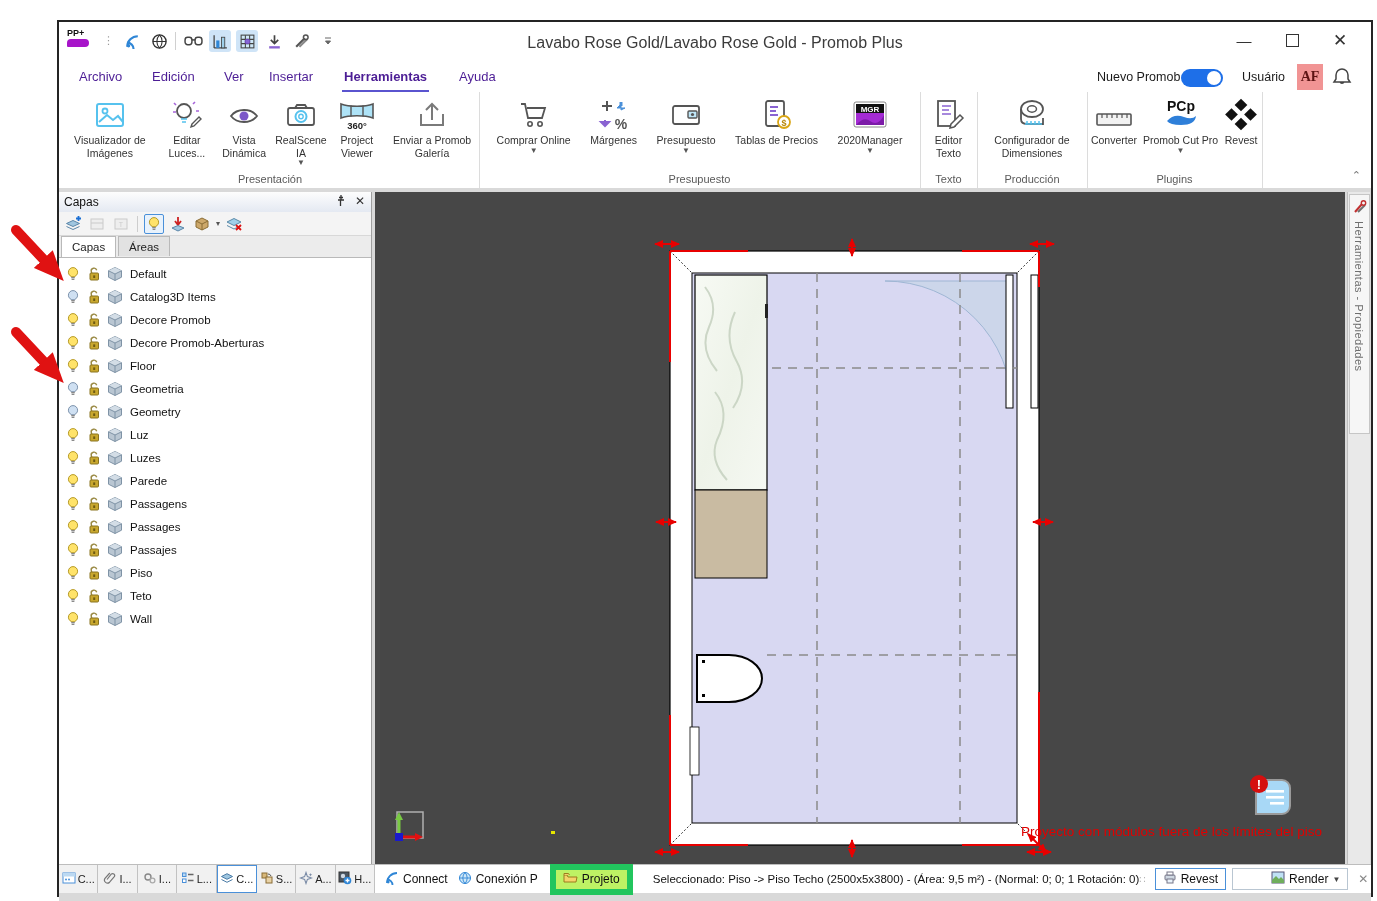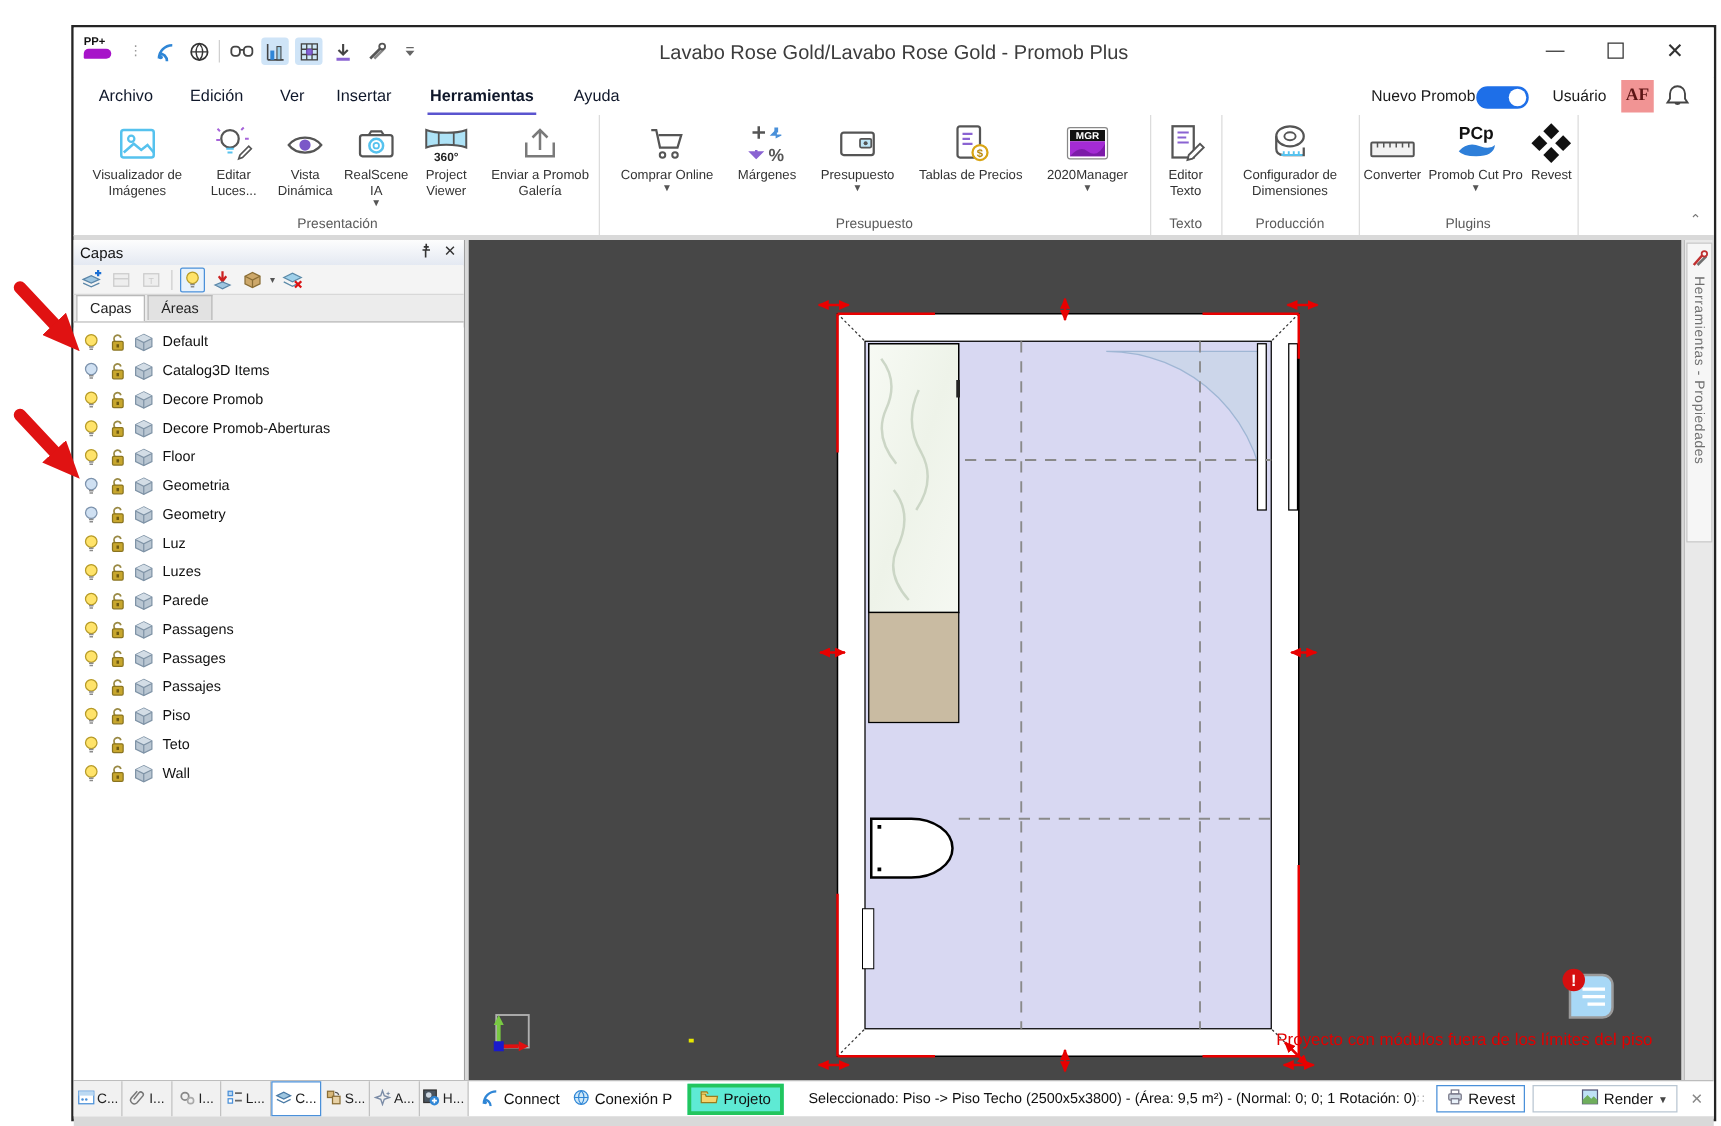--- a/index.html
+++ b/index.html
@@ -8,21 +8,21 @@
   .abs{position:absolute;}
   
   #titlebar{position:absolute;left:0;top:0;width:1312px;height:40px;background:#fff;}
   .qicon{position:absolute;top:8px;width:22px;height:22px;display:flex;align-items:center;justify-content:center;border-radius:3px;}
   .qicon.hl{background:#cfe4f7;}
   .qsep{position:absolute;top:10px;width:1px;height:18px;background:#d0d0d0;}
   #app-title{position:absolute;left:0;right:0;top:12px;text-align:center;font-size:16px;color:#3c3c3c;}
   .winctl{position:absolute;top:4px;width:34px;height:28px;display:flex;align-items:center;justify-content:center;color:#333;font-size:15px;cursor:default;}
   
   #menubar{position:absolute;left:0;top:40px;width:1312px;height:30px;background:#fff;}
-  .menu-item{position:absolute;top:5px;font-size:13px;color:#0f172a;padding:2px 2px 6px 2px;}
+  .menu-item{position:absolute;top:5px;font-size:13px;color:#4c1d95;padding:2px 2px 6px 2px;}
   .menu-item.active{font-weight:bold;border-bottom:3px solid #5a54cf;}
   #toggle{position:absolute;width:42px;height:18px;border-radius:9px;background:#1e6fe8;}
   #toggle .knob{position:absolute;right:2px;top:2px;width:14px;height:14px;border-radius:50%;background:#fff;}
   #avatar{position:absolute;width:26px;height:26px;background:#f19494;color:#5d1414;font-family:"Liberation Serif",serif;font-weight:bold;font-size:14px;display:flex;align-items:center;justify-content:center;}
   
   #ribbon{position:absolute;left:0;top:70px;width:1312px;height:96px;background:#fff;border-bottom:1px solid #d4d4d4;}
   .rgroup{position:absolute;top:0;height:96px;border-right:1px solid #dcdcdc;}
   .rgroup .btns{display:flex;justify-content:space-evenly;align-items:flex-start;height:76px;padding-top:4px;}
   .rgroup .glabel{position:absolute;left:0;right:0;bottom:3px;text-align:center;font-size:11px;color:#5a5a5a;}
   .rbtn{display:flex;flex-direction:column;align-items:center;max-width:96px;padding:0 2px;cursor:default;}
@@ -54,21 +54,21 @@
   #right-strip{position:absolute;left:1288px;top:4px;width:23px;height:694px;background:#e9e9e9;border-left:1px solid #bdbdbd;box-sizing:border-box;}
   #right-tab{position:absolute;left:1px;top:2px;width:21px;height:240px;background:#f6f6f6;border:1px solid #c6c6c6;box-sizing:border-box;}
   #right-tab .vtext{position:absolute;left:3px;top:26px;writing-mode:vertical-rl;font-size:11px;color:#6f6f6f;letter-spacing:.5px;}
   
   #bottombar{position:absolute;left:0;top:842px;width:1312px;height:29px;background:#fff;border-top:1px solid #bdbdbd;box-sizing:border-box;}
   #mini-tabs{position:absolute;left:0;top:0;width:316px;height:28px;background:#f1f1f1;display:flex;}
   .mtab{flex:1;display:flex;align-items:center;justify-content:center;gap:2px;font-size:11px;color:#222;border-right:1px solid #c2c2c2;box-sizing:border-box;height:100%;}
   .mtab.active{background:#fff;border:1px solid #4a90d9;}
   #statusbar{position:absolute;left:316px;top:0;right:24px;height:28px;display:flex;align-items:center;font-size:12px;color:#111;}
   .sitem{display:flex;align-items:center;gap:4px;margin-left:10px;white-space:nowrap;}
-  .sbox{border:3px solid #22c55e;background:#5eead4;padding:2px 7px;display:flex;align-items:flex-start;gap:4px;}
+  .sbox{border:6px solid #22c55e;background:#bef264;padding:2px 7px;display:flex;align-items:flex-start;gap:4px;}
   .sboxg{border:1px solid #4a90d9;background:#fff;padding:2px 7px;display:flex;align-items:center;gap:4px;}
   .ssep{width:1px;height:20px;background:#c9c9c9;margin-left:10px;}
   #sel-text{margin-left:10px;white-space:nowrap;font-size:11.5px;}
   #grip{margin-left:auto;color:#b5b5b5;font-size:10px;letter-spacing:1px;}
   
   #anno{position:absolute;left:0;top:0;z-index:60;pointer-events:none;}
 </style>
 </head>
 <body>
 

